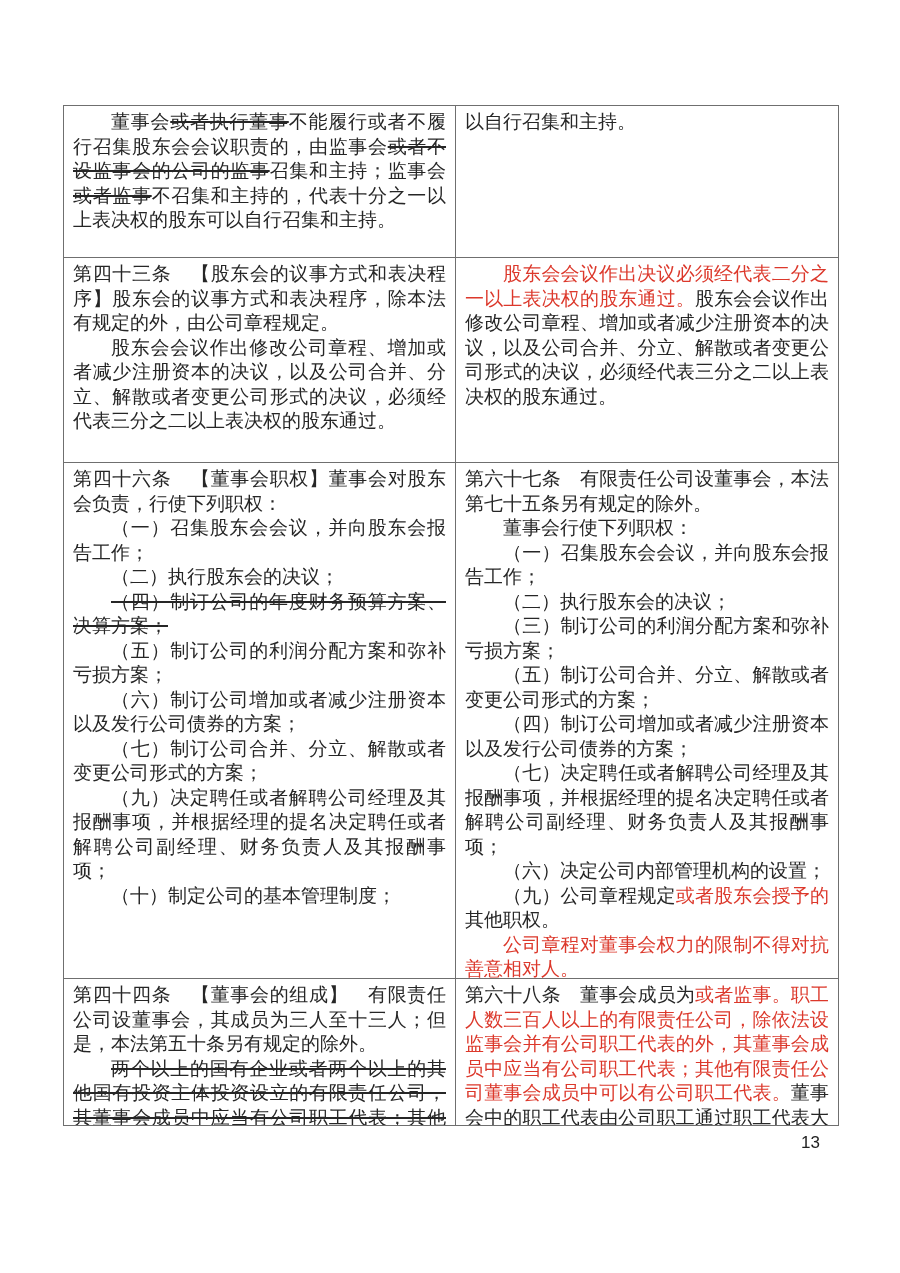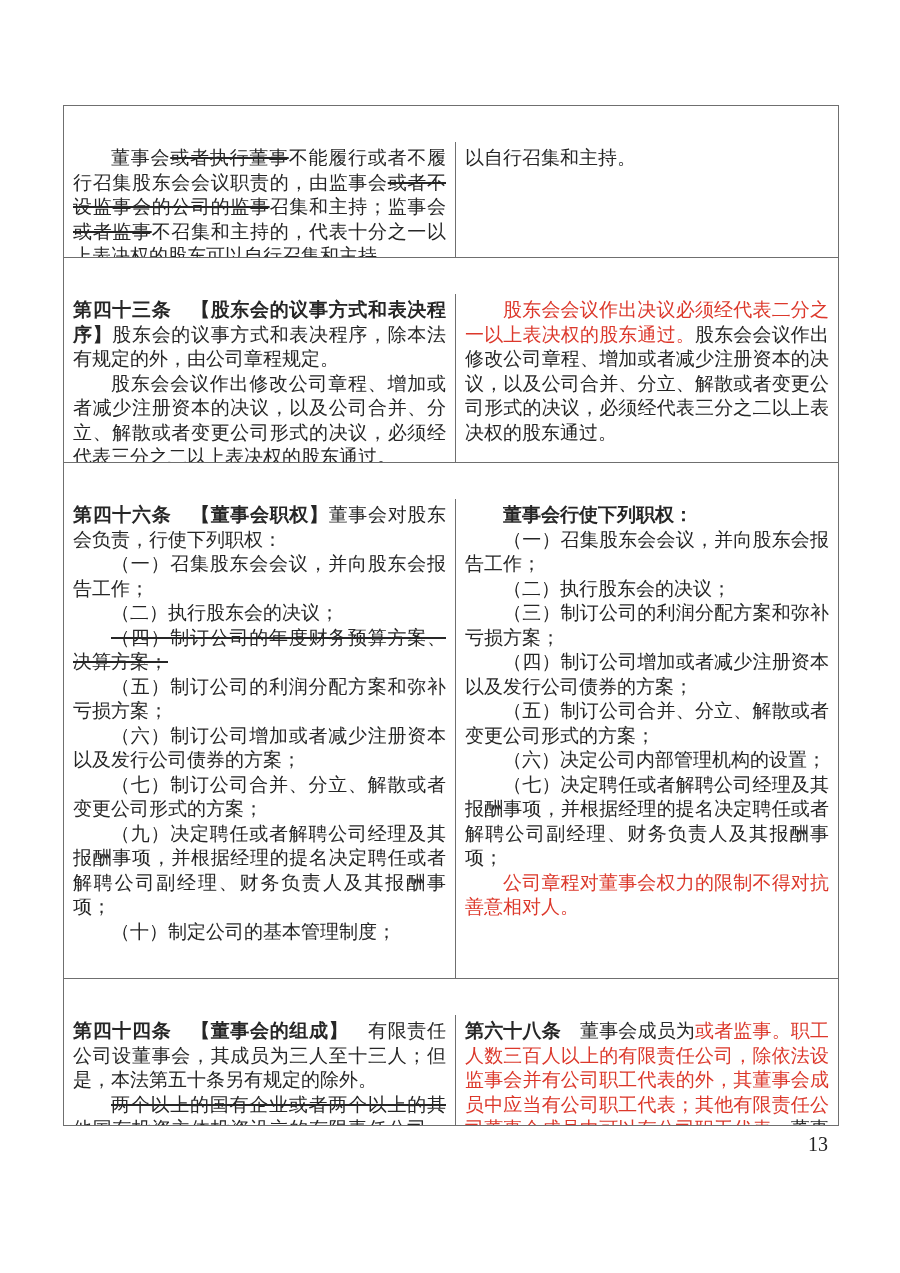--- a/index.html
+++ b/index.html
@@ -30,39 +30,38 @@
     background: #ffffff;
   }
   .cell {
     box-sizing: border-box;
     overflow: hidden;
     padding: 4px 9px 0 9px;
     font-size: 19px;
     line-height: 24.5px;
     color: var(--ink, #262626);
     text-align: justify;
-    margin-top: 36px;
   }
   .cell.left  { border-right: 1.5px solid var(--border, #6f6f6f); }
   .cell.rb    { border-bottom: 1.5px solid var(--border, #6f6f6f); }
   .cell p {
     margin: 0;
     text-indent: 0;
   }
   .cell p.ind { text-indent: 2em; }
-  .seg-b { font-weight: bold; }
+  .seg-b { font-weight: normal; }
   .seg-s { text-decoration: line-through; text-decoration-thickness: 1.5px; }
   .seg-r { color: var(--red, #dc382b); }
   .page-number {
     position: absolute;
     top: 1133px;
-    right: 72px;
-    font-size: 20px;
+    right: 80px;
+    font-size: 17px;
     color: #222222;
-    font-family: Liberation Serif, serif;
+    font-family: Liberation Sans, sans-serif;
   }
 </style>
 </head>
 <body>
 
 <div class="page">
   <div class="doc-table">
       <div class="cell left rb">
         <p class="ind"><span>董事会</span><span class="seg-s">或者执行董事</span><span>不能履行或者不履行召集股东会会议职责的，由监事会</span><span class="seg-s">或者不设监事会的公司的监事</span><span>召集和主持；监事会</span><span class="seg-s">或者监事</span><span>不召集和主持的，代表十分之一以上表决权的股东可以自行召集和主持。</span></p>
       </div>
@@ -81,28 +80,30 @@
         <p class="ind"><span>（一）召集股东会会议，并向股东会报告工作；</span></p>
         <p class="ind"><span>（二）执行股东会的决议；</span></p>
         <p class="ind"><span class="seg-s">（四）制订公司的年度财务预算方案、决算方案；</span></p>
         <p class="ind"><span>（五）制订公司的利润分配方案和弥补亏损方案；</span></p>
         <p class="ind"><span>（六）制订公司增加或者减少注册资本以及发行公司债券的方案；</span></p>
         <p class="ind"><span>（七）制订公司合并、分立、解散或者变更公司形式的方案；</span></p>
         <p class="ind"><span>（九）决定聘任或者解聘公司经理及其报酬事项，并根据经理的提名决定聘任或者解聘公司副经理、财务负责人及其报酬事项；</span></p>
         <p class="ind"><span>（十）制定公司的基本管理制度；</span></p>
       </div>
       <div class="cell right rb">
+        <p><span class="seg-b">第六十七条</span><span>　有限责任公司设董事会，本法第七十五条另有规定的除外。</span></p>
         <p class="ind"><span class="seg-b">董事会行使下列职权：</span></p>
         <p class="ind"><span>（一）召集股东会会议，并向股东会报告工作；</span></p>
         <p class="ind"><span>（二）执行股东会的决议；</span></p>
         <p class="ind"><span>（三）制订公司的利润分配方案和弥补亏损方案；</span></p>
+        <p class="ind"><span>（五）制订公司合并、分立、解散或者变更公司形式的方案；</span></p>
         <p class="ind"><span>（四）制订公司增加或者减少注册资本以及发行公司债券的方案；</span></p>
-        <p class="ind"><span>（五）制订公司合并、分立、解散或者变更公司形式的方案；</span></p>
+        <p class="ind"><span>（七）决定聘任或者解聘公司经理及其报酬事项，并根据经理的提名决定聘任或者解聘公司副经理、财务负责人及其报酬事项；</span></p>
         <p class="ind"><span>（六）决定公司内部管理机构的设置；</span></p>
-        <p class="ind"><span>（七）决定聘任或者解聘公司经理及其报酬事项，并根据经理的提名决定聘任或者解聘公司副经理、财务负责人及其报酬事项；</span></p>
+        <p class="ind"><span>（九）公司章程规定</span><span class="seg-r">或者股东会授予的</span><span>其他职权。</span></p>
         <p class="ind"><span class="seg-r">公司章程对董事会权力的限制不得对抗善意相对人。</span></p>
       </div>
       <div class="cell left">
         <p><span class="seg-b">第四十四条</span><span>　</span><span class="seg-b">【董事会的组成】</span><span>　有限责任公司设董事会，其成员为三人至十三人；但是，本法第五十条另有规定的除外。</span></p>
         <p class="ind"><span class="seg-s">两个以上的国有企业或者两个以上的其他国有投资主体投资设立的有限责任公司，其董事会成员中应当有公司职工代表；其他有限责任公</span></p>
       </div>
       <div class="cell right">
         <p><span class="seg-b">第六十八条</span><span>　董事会成员为</span><span class="seg-r">或者监事。职工人数三百人以上的有限责任公司，除依法设监事会并有公司职工代表的外，其董事会成员中应当有公司职工代表；其他有限责任公司董事会成员中可以有公司职工代表。</span><span>董事会中的职工代表由公司职工通过职工代表大会、职工大会</span></p>
       </div>
     </div>

